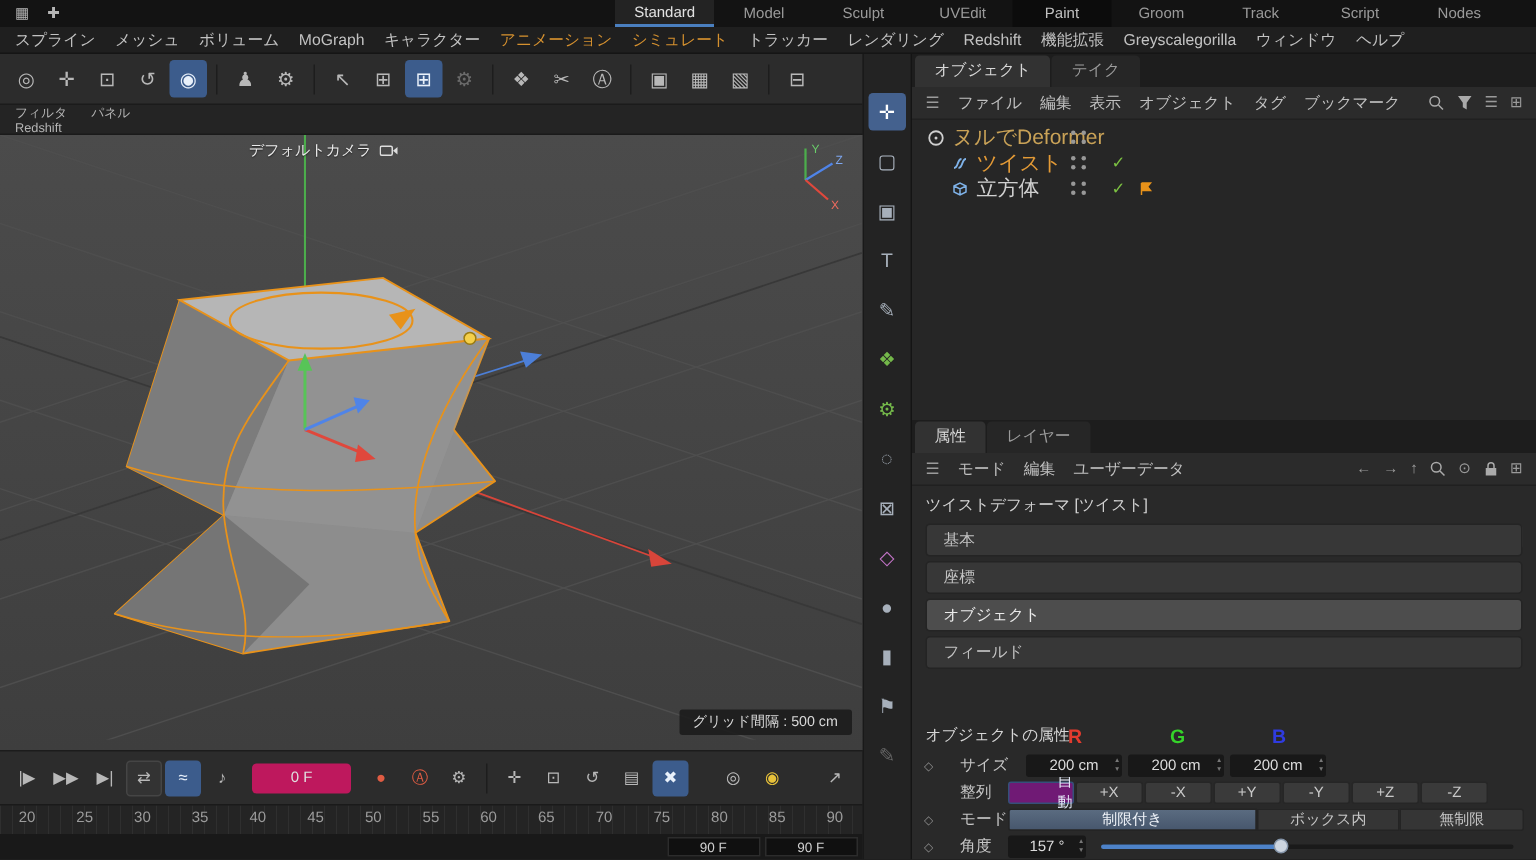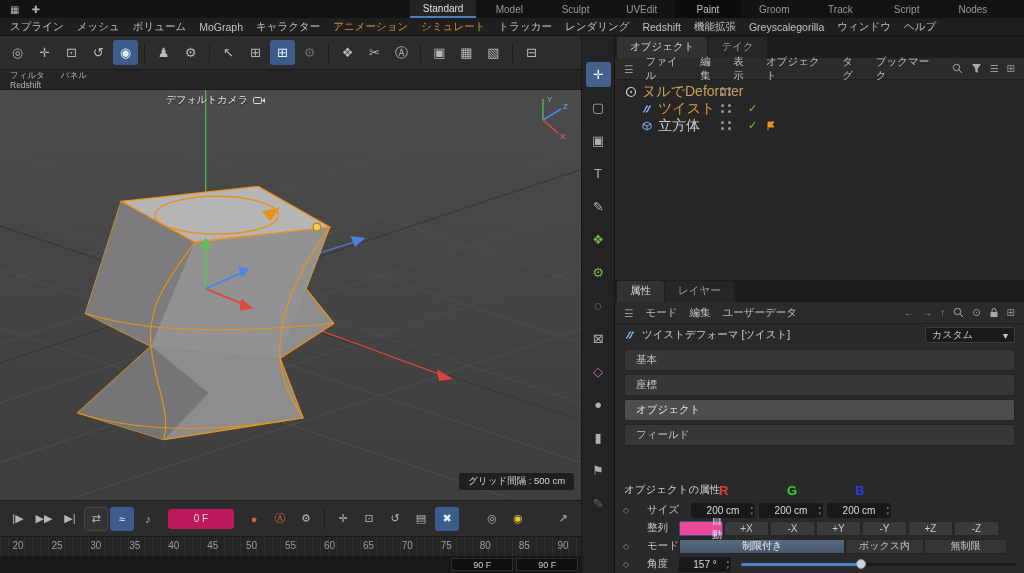--- a/index.html
+++ b/index.html
@@ -65,44 +65,44 @@
 .tree{height:200px;background:#262626;padding-top:3px;}
 .trow{height:17px;display:flex;align-items:center;position:relative;color:#c9c9c9;}
 .trow .name{margin-left:5px;font-size:14px;}
 .tind0{padding-left:10px;}
 .tind1{padding-left:26px;}
 .dots{position:absolute;left:106px;top:4px;display:flex;gap:4px;}
 .dcol{display:flex;flex-direction:column;gap:3px;}
 .dot{width:3px;height:3px;border-radius:50%;background:#989898;}
 .tcheck{position:absolute;left:133px;color:#7cc142;font-weight:bold;font-size:11px;}
 .ttag{position:absolute;left:151px;top:4px;}
-.am-title{height:22px;display:flex;align-items:center;gap:6px;padding:0 9px;color:#d2d2d2;}
+.am-title{height:22px;display:flex;align-items:flex-start;gap:6px;padding:0 9px;color:#d2d2d2;flex-direction:column;}
 .preset{margin-left:auto;width:90px;height:16px;background:#1b1b1b;border:1px solid #3c3c3c;border-radius:2px;display:flex;align-items:center;justify-content:space-between;padding:0 6px;font-size:10px;color:#c8c8c8;}
 .stabs{display:flex;gap:3px;padding:3px 9px 4px;flex-direction:column;}
 .stab{padding:3px 11px;background:#373737;border:1px solid #242424;border-radius:3px;color:#c3c3c3;}
 .stab.active{background:#4d4d4d;color:#eaeaea;}
 .phead{position:relative;height:22px;display:flex;align-items:center;padding:0 9px;color:#d6d6d6;margin-top:29px;}
 .rgb{position:absolute;font-weight:bold;font-size:13px;top:4px;}
 .rgb.r{left:104px;color:#e23b2e;}
 .rgb.g{left:172px;color:#35d32a;}
 .rgb.b{left:240px;color:#2f3be0;}
 .prow{height:18px;display:flex;align-items:center;padding:0 8px;color:#c6c6c6;font-size:10.5px;}
 .pdiamond{width:12px;color:#8a8a8a;font-size:8px;text-align:left;}
 .plabel{width:56px;padding-left:12px;}
 .plabel.short{width:44px;}
 .pfield{width:64px;height:15px;background:#181818;border-radius:2px;margin-right:4px;display:flex;align-items:center;justify-content:center;color:#dcdcdc;font-size:10px;position:relative;}
 .spin{position:absolute;right:2px;top:1px;display:flex;flex-direction:column;line-height:6px;font-size:5px;color:#777;}
 .abtn{height:15px;background:#3a3a3a;border:1px solid #262626;border-radius:2px;color:#c9c9c9;font-size:10px;display:flex;align-items:center;justify-content:center;margin-right:1px;}
-.abtn.auto{width:44px;background:#ec4899;border-color:#35507a;color:#e8eefb;padding-left:32px;}
+.abtn.auto{width:44px;background:#701a75;border-color:#35507a;color:#e8eefb;padding-left:32px;}
 .abtn.axis{width:45px;}
 .fitbtn{width:190px;height:15px;background:#3a3a3a;border:1px solid #262626;border-radius:2px;color:#c9c9c9;font-size:10px;display:flex;align-items:center;justify-content:center;}
 .mbtn{height:15px;background:#353535;border:1px solid #242424;color:#c5c5c5;display:flex;align-items:center;justify-content:center;font-size:10px;}
 .mbtn.sel{background:linear-gradient(#5a6b80,#47576d);color:#eef2f8;}
 .mb1{width:166px;border-radius:2px 0 0 2px;}
-.mb2{width:79px;}
+.mb2{width:95px;}
 .mb3{width:83px;border-radius:0 2px 2px 0;}
 .anglefield{width:52px;}
 .slider{position:relative;width:275px;height:13px;margin-left:6px;}
 .strack{position:absolute;left:0;right:0;top:5px;height:3px;background:#1a1a1a;border-radius:2px;}
 .sfill{position:absolute;left:0;top:5px;height:3px;background:#4d82c8;border-radius:2px;}
 .shandle{position:absolute;top:1px;margin-left:-5px;width:10px;height:10px;border-radius:50%;background:#cdd5df;border:1px solid #8494a8;}
 .fillrest{flex:1;background:#292929;}
 </style>
 </head>
 <body>

